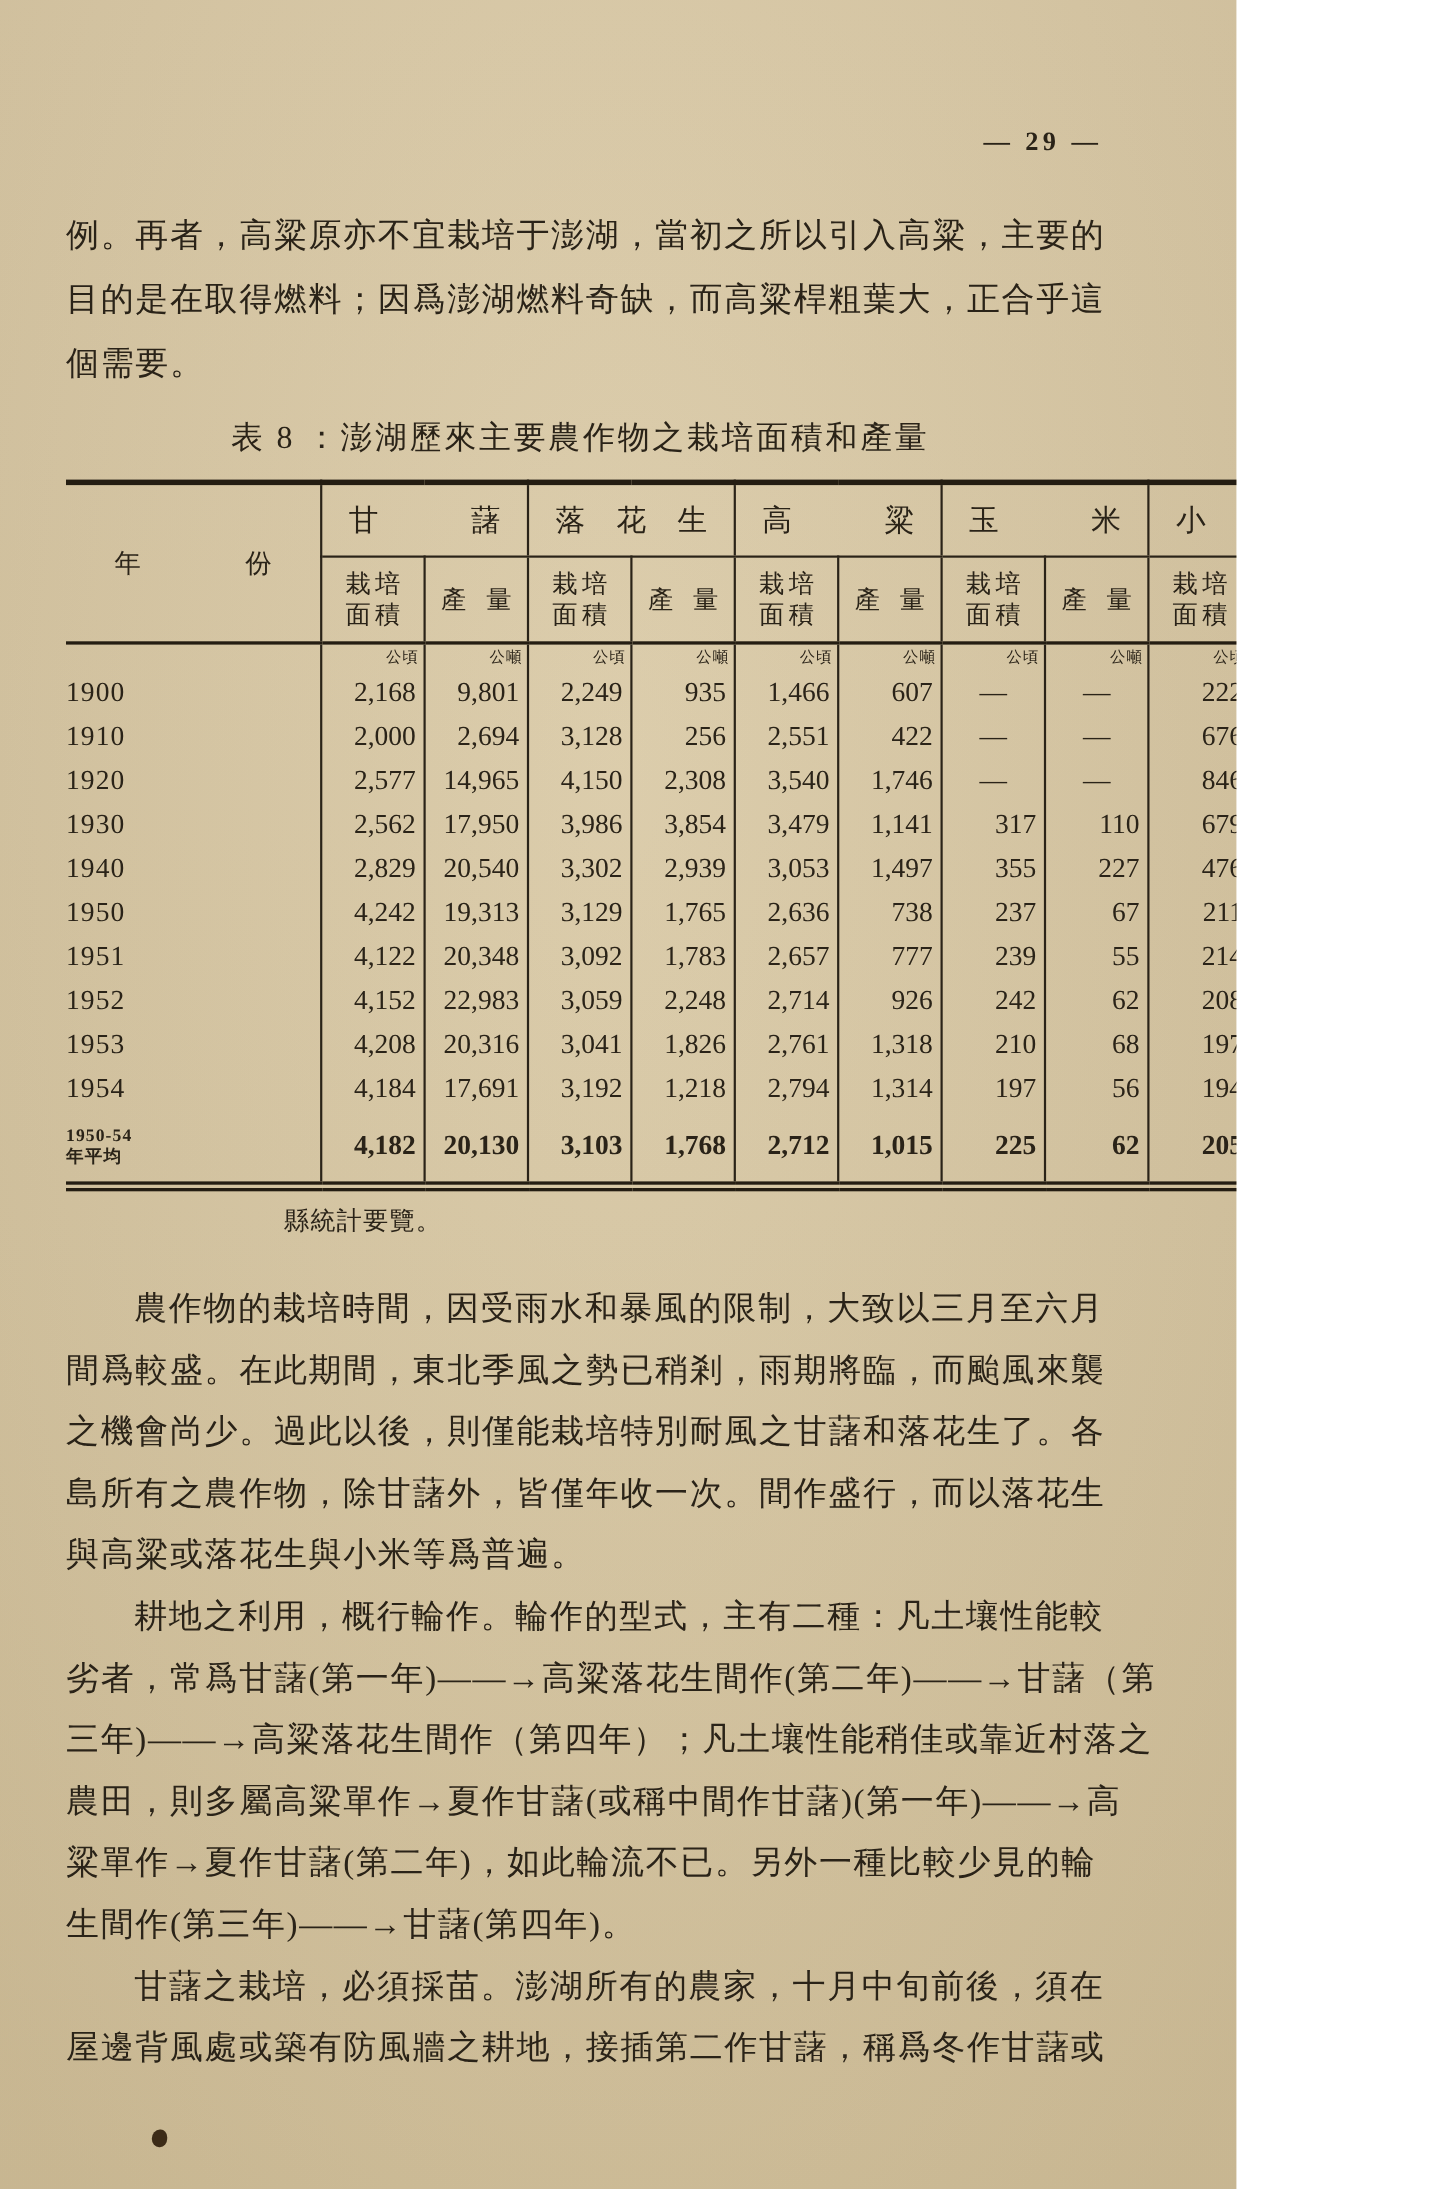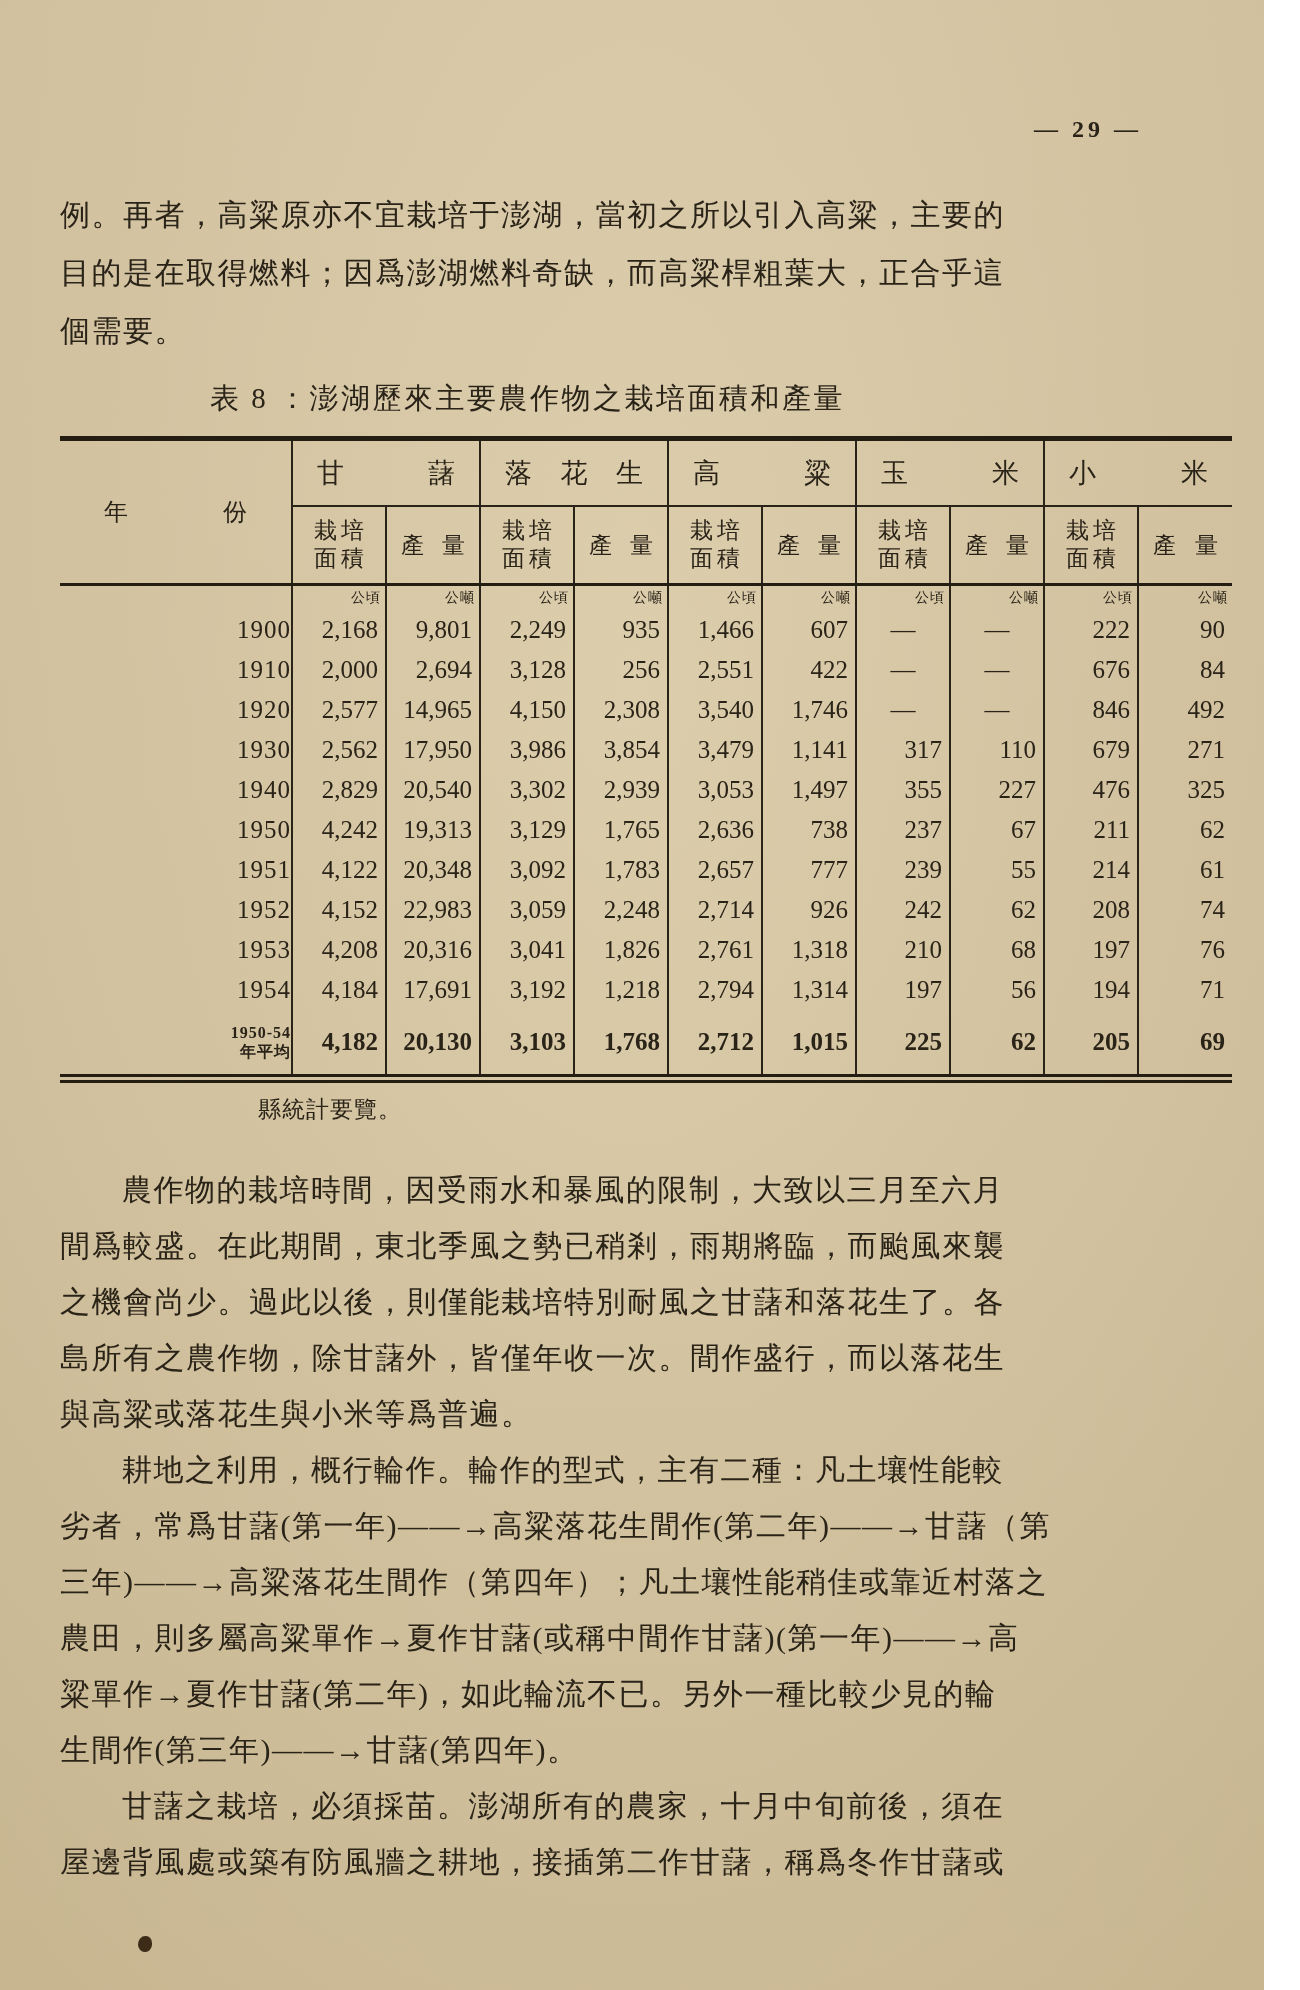--- a/index.html
+++ b/index.html
@@ -1,17 +1,17 @@
 <!DOCTYPE html>
 <html><head>
 <meta charset="utf-8">
 <style>
   html,body { margin:0; padding:0; }
   .page {
-    position:relative; width:1264px; height:1990px; overflow:hidden;
+    position:relative; width:1124px; height:1990px; overflow:hidden;
     background:
       radial-gradient(ellipse at 50% 35%, rgba(255,255,255,0.07), rgba(92,70,40,0.10) 95%),
       linear-gradient(180deg, #dbcba8 0%, #d8c8a4 55%, #d4c39d 100%);
     color:#2a2318;
     font-family:"Liberation Serif","DejaVu Serif",serif;
   }
   .page-number { position:absolute; top:116px; right:122px; font-size:24px; letter-spacing:4px; font-weight:bold; }
   .content { position:absolute; left:60px; top:186px; width:1174px; }
   .para .line { font-size:30px; line-height:58px; letter-spacing:1.5px; white-space:nowrap; }
   .flow .line { line-height:56px; }
@@ -27,21 +27,21 @@
   .crop-th { height:64px; border-left:2px solid #2a2318; border-bottom:2px solid #2a2318; font-size:27px; }
   .spread { display:block; text-align:justify; text-align-last:justify; padding:0 24px; }
   .year-spread { padding:0 44px; }
   .sub-th { height:76px; border-left:2px solid #2a2318; border-bottom:3px solid #241d12; font-size:23px; }
   .two-line { display:inline-block; width:50px; line-height:1.2; text-align:justify; text-align-last:justify; }
   .yield-spread { padding:0 14px; }
   tbody td { border-left:2px solid #2a2318; }
   tbody td:first-child { border-left:none; }
   tr.units-row td { height:24px; font-size:14px; text-align:right; padding-right:4px; letter-spacing:1px; }
   tbody tr.data-row td { height:40px; }
-  td.year-cell { text-align:right; font-size:25px; letter-spacing:1px; }
+  td.year-cell { text-align:left; font-size:25px; letter-spacing:1px; }
   td.num { text-align:right; font-size:25px; padding-right:7px; }
   td.num.dash { text-align:center; padding-right:0; }
   tr.avg-row td { height:64px; font-weight:bold; }
   tr.avg-row .year-cell { font-size:16px; line-height:1.2; }
   tbody tr:last-child td { border-bottom:9px double #241d12; }
 
   .source { margin-top:10px; font-size:23px; }
   .source .line { line-height:33px; letter-spacing:1px; padding-left:34px; white-space:nowrap; }
   .source .line.cont { padding-left:198px; }
   .p2 { margin-top:36px; }

